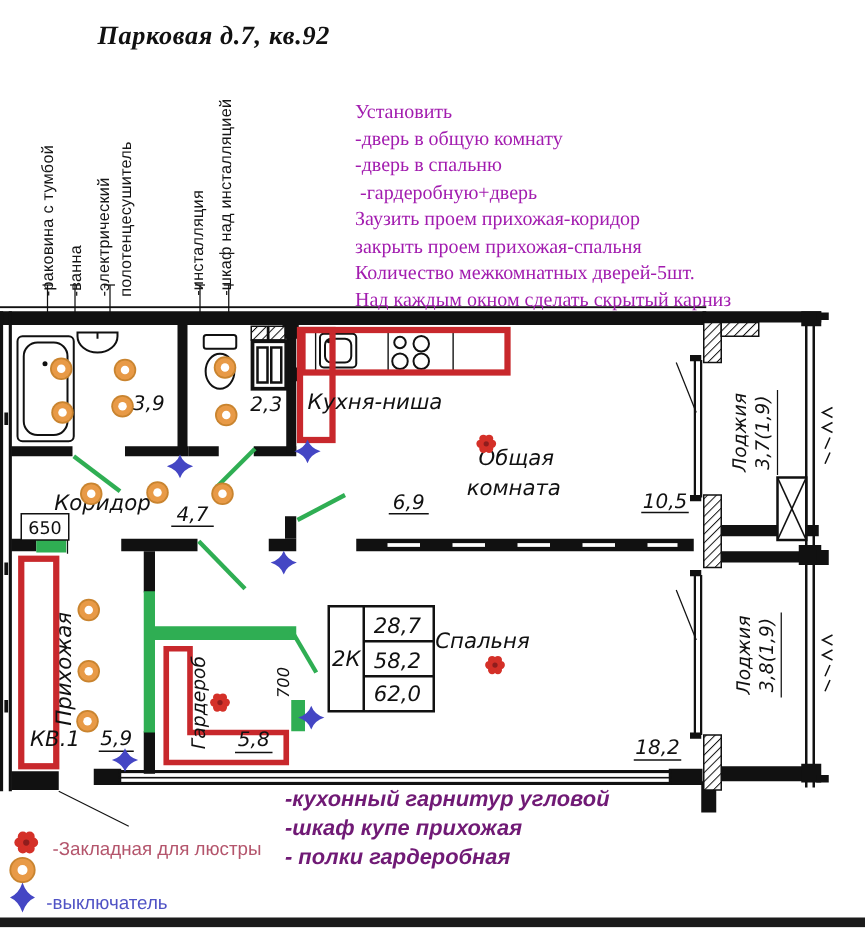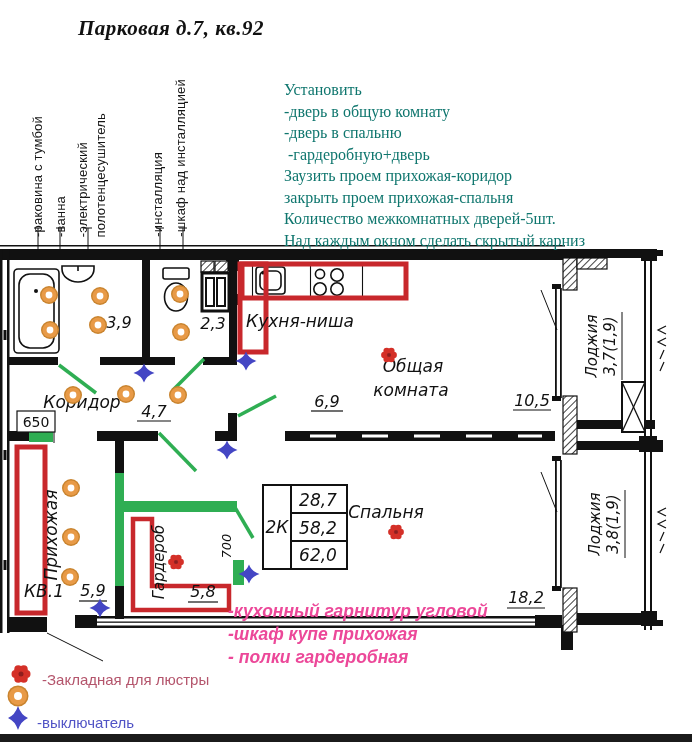--- a/index.html
+++ b/index.html
@@ -1,30 +1,30 @@
 <!DOCTYPE html>
 <html><head>
 <meta charset="utf-8">
 <style>
   html,body{margin:0;padding:0;background:#fff;}
   .stage{position:relative;width:692px;height:742px;background:#fff;overflow:hidden;
          font-family:"Liberation Sans",sans-serif;color:#111;}
   .title{position:absolute;left:78px;top:16px;font:italic bold 21px "Liberation Serif",serif;
          letter-spacing:.5px;color:#111;}
   .notes-install{position:absolute;left:284px;top:79px;font:16px "Liberation Serif",serif;
-         line-height:21.5px;color:#0f766e;}
+         line-height:21.5px;color:#a21caf;}
   .notes-install div{white-space:pre;}
   .vlabel{position:absolute;bottom:505px;writing-mode:vertical-rl;transform:rotate(180deg);
          font:13px "Liberation Sans",sans-serif;color:#161616;letter-spacing:.2px;}
   .plan-svg{position:absolute;left:0;top:0;}
   .legend-item{position:absolute;display:flex;align-items:flex-end;gap:7px;}
   .legend-text{font:15px "Liberation Sans",sans-serif;}
   .lt-1{color:#b4556c;} .lt-2{color:#dfa050;} .lt-3{color:#5053c5;}
-  .notes-bottom{position:absolute;left:228px;top:600px;font:italic bold 17.5px "Liberation Sans",sans-serif;
-         line-height:23px;color:#ec4899;}
+  .notes-bottom{position:absolute;left:228px;top:628px;font:italic bold 17.5px "Liberation Sans",sans-serif;
+         line-height:23px;color:#701a75;}
   .bottom-bar{position:absolute;left:0;top:734px;width:692px;height:8px;background:#1b1b1b;}
   
   .rlbl{font:italic 17px "DejaVu Sans",sans-serif;fill:#111;}
   .rlbl15{font:italic 15px "DejaVu Sans",sans-serif;fill:#111;}
   .dim{font:italic 16px "DejaVu Sans",sans-serif;fill:#111;}
   .dim13{font:italic 13px "DejaVu Sans",sans-serif;fill:#111;}
   .plain{font:14px "DejaVu Sans",sans-serif;fill:#111;}
   svg text{text-anchor:middle;}
 </style>
 </head>

